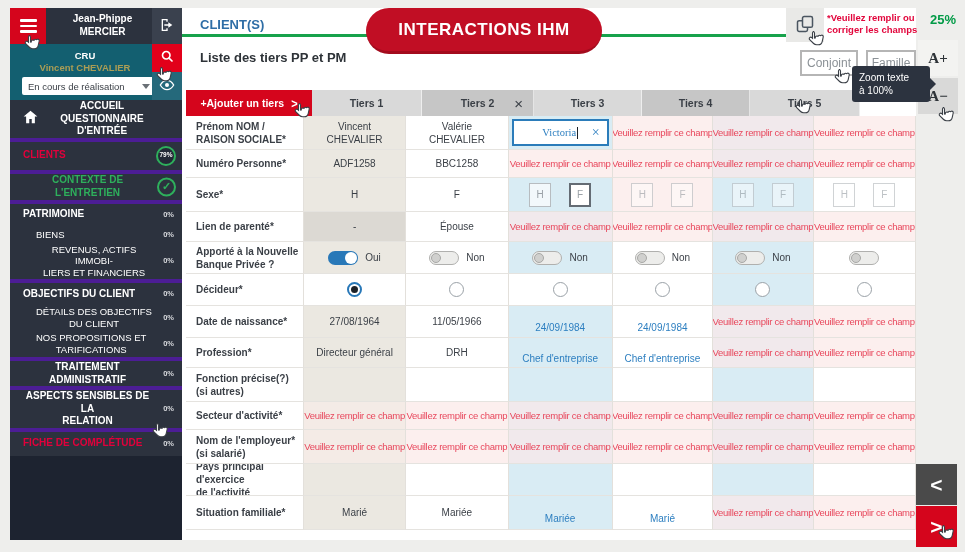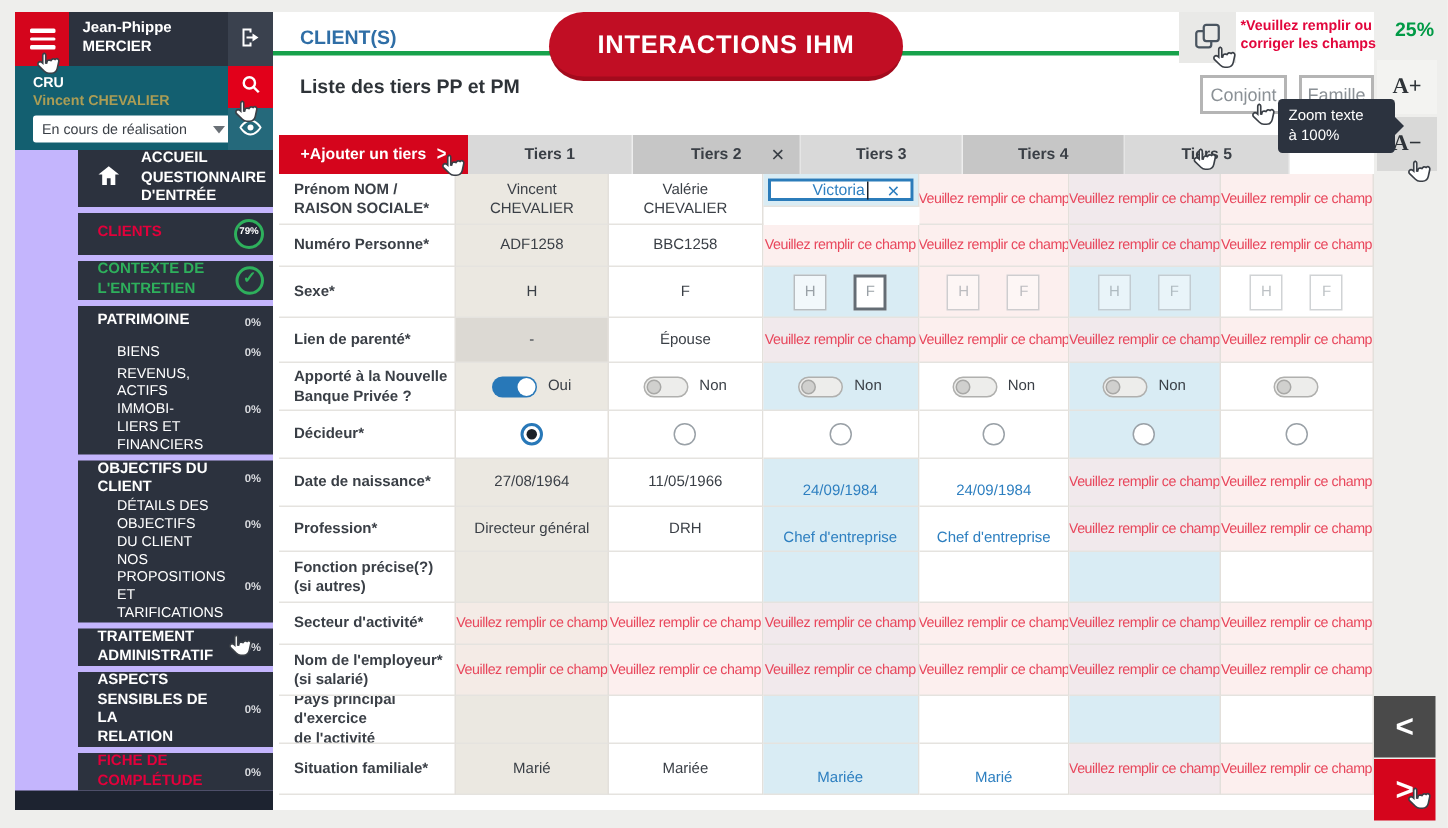--- a/index.html
+++ b/index.html
@@ -1,32 +1,32 @@
 <!DOCTYPE html>
 <html><head>
 <meta charset="utf-8">
 <style>
   html,body{margin:0;padding:0;background:#eeeeec;}
   #canvas{position:relative;width:965px;height:552px;background:#eeeeec;font-family:"Liberation Sans",sans-serif;overflow:hidden;}
 
   
-  #sidebar{position:absolute;left:10px;top:8px;width:172px;height:532px;background:#1d2330;}
+  #sidebar{position:absolute;left:10px;top:8px;width:172px;height:532px;background:#1d2330;text-align:center;}
   .sb-top{display:flex;height:36px;background:#2c323e;}
   .sb-burger{width:36px;height:36px;background:#d5051c;border:0;display:flex;flex-direction:column;justify-content:center;align-items:center;gap:3px;cursor:pointer;}
   .sb-burger span{display:block;width:17px;height:2.5px;background:#fff;border-radius:1px;}
   .sb-user{flex:1;padding:5px 2px 0 9px;color:#fff;font-size:10px;font-weight:bold;line-height:1.25;}
   .sb-logout{width:30px;height:36px;background:#3a414e;border:0;display:flex;align-items:center;justify-content:center;cursor:pointer;}
   .sb-client{position:relative;height:56px;background:#135f70;padding:6px 34px 0 12px;box-sizing:border-box;}
   .sb-code{font-size:9.5px;font-weight:bold;color:#fff;}
   .sb-name{font-size:9.5px;font-weight:bold;color:#ab9d55;margin-top:1px;}
   .sb-select{margin-top:4px;width:122px;height:18px;background:#fff;border-radius:2px;display:flex;align-items:center;padding:0 6px;font-size:9.5px;color:#3a3f46;justify-content:space-between;cursor:pointer;}
   .sb-select .chev{width:0;height:0;border-left:4px solid transparent;border-right:4px solid transparent;border-top:5px solid #6a7076;}
   .sb-search{position:absolute;right:0;top:0;width:30px;height:28px;background:#e2001a;border:0;display:flex;align-items:center;justify-content:center;cursor:pointer;}
   .sb-eye{position:absolute;right:0;top:28px;width:30px;height:28px;background:#25697b;border:0;display:flex;align-items:center;justify-content:center;cursor:pointer;}
-  #nav{background:#c4b5fd;padding-left:42px;}
+  #nav{background:#4c1d95;}
   .nav-item{position:relative;background:#2c323e;color:#fff;font-size:10px;font-weight:bold;line-height:1.25;display:flex;align-items:center;padding:0 30px 0 13px;white-space:pre-line;box-sizing:border-box;cursor:pointer;}
   .nav-item.sub{padding-left:26px;font-weight:normal;font-size:9.5px;}
   .nav-item.gap{margin-top:4px;}
   .nav-item .pct{position:absolute;right:8px;top:50%;transform:translateY(-50%);font-size:7.5px;font-weight:bold;color:#d8dade;}
   .nav-item.alert{color:#e2003b;}
   .nav-item.done{color:#2eb05c;}
   .nav-home svg{margin-right:7px;flex:0 0 auto;}
   .ring{position:absolute;right:6px;top:50%;transform:translateY(-50%);width:20px;height:20px;border-radius:50%;border:2px solid #2eb05c;background:#232936;color:#fff;font-size:6.5px;display:flex;align-items:center;justify-content:center;box-sizing:border-box;font-weight:bold;}
   .ringchk{position:absolute;right:6px;top:50%;transform:translateY(-50%);width:19px;height:19px;border-radius:50%;border:2px solid #2eb05c;color:#2eb05c;font-size:11px;display:flex;align-items:center;justify-content:center;box-sizing:border-box;font-weight:bold;}
 
@@ -207,21 +207,21 @@
         <div class="cell lcell bg-g" style="width: 126px; height: 34px;">Prénom NOM /
 RAISON SOCIALE*</div>
         <div class="cell bg-b" style="width: 110px; height: 34px;">
           <span class="ctext">Vincent
 CHEVALIER</span>
         </div>
         <div class="cell bg-w" style="width: 110px; height: 34px;">
           <span class="ctext">Valérie
 CHEVALIER</span>
         </div>
-        <div class="cell bg-bl" style="width: 112px; height: 22px;">
+        <div class="cell bg-bl" style="width: 112px; height: 34px; font-family: Liberation Serif, serif;">
           <div class="inp">
             <span class="inp-txt">Victoria</span>
             <span class="caret"></span>
             <span class="inp-x">×</span>
           </div>
         </div>
         <div class="cell bg-p" style="width: 108px; height: 34px;">
           <span class="err">Veuillez remplir ce champ</span>
         </div>
         <div class="cell bg-pb" style="width: 108px; height: 34px;">

